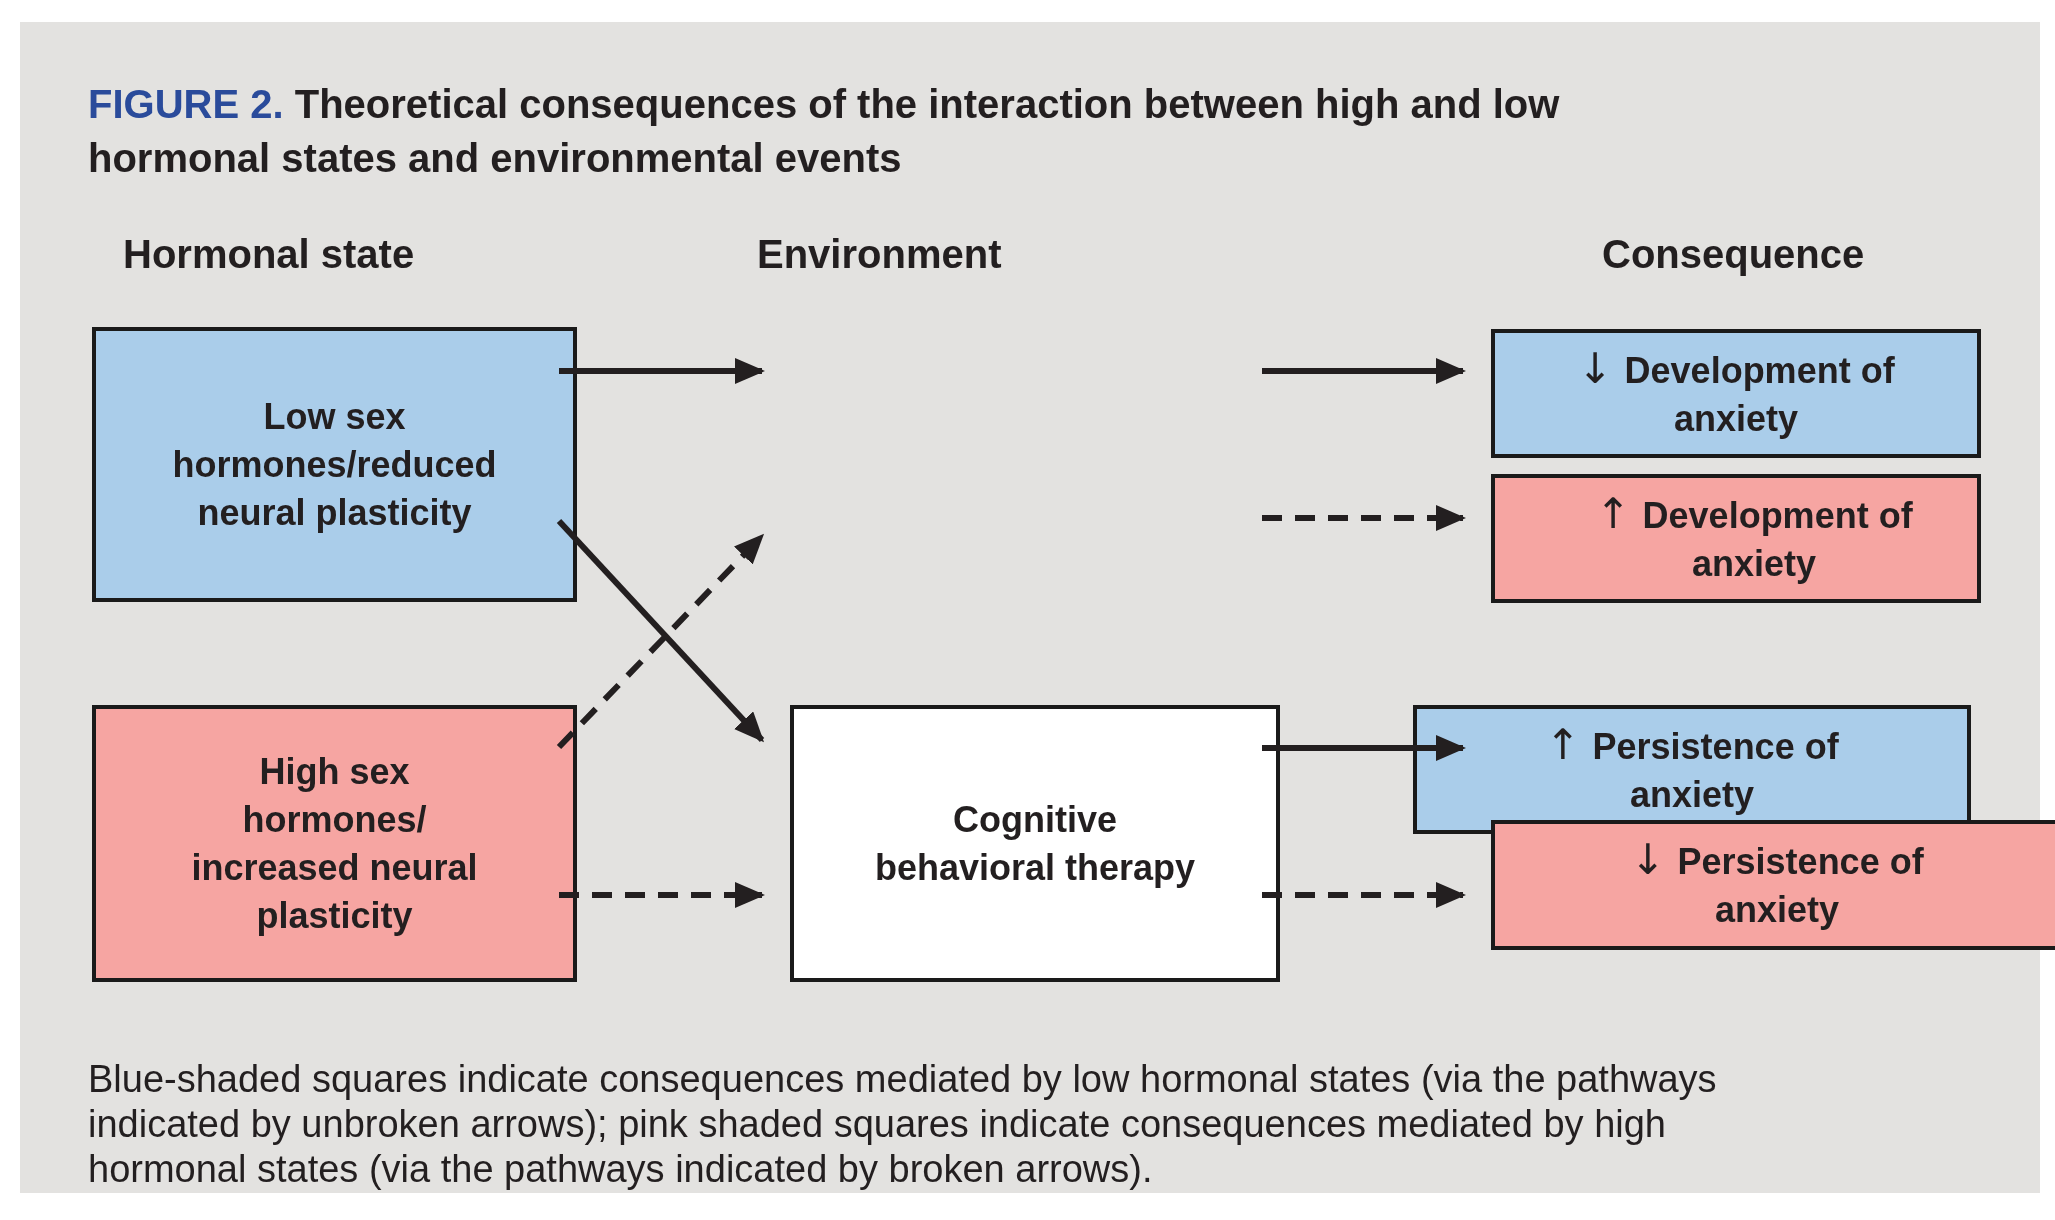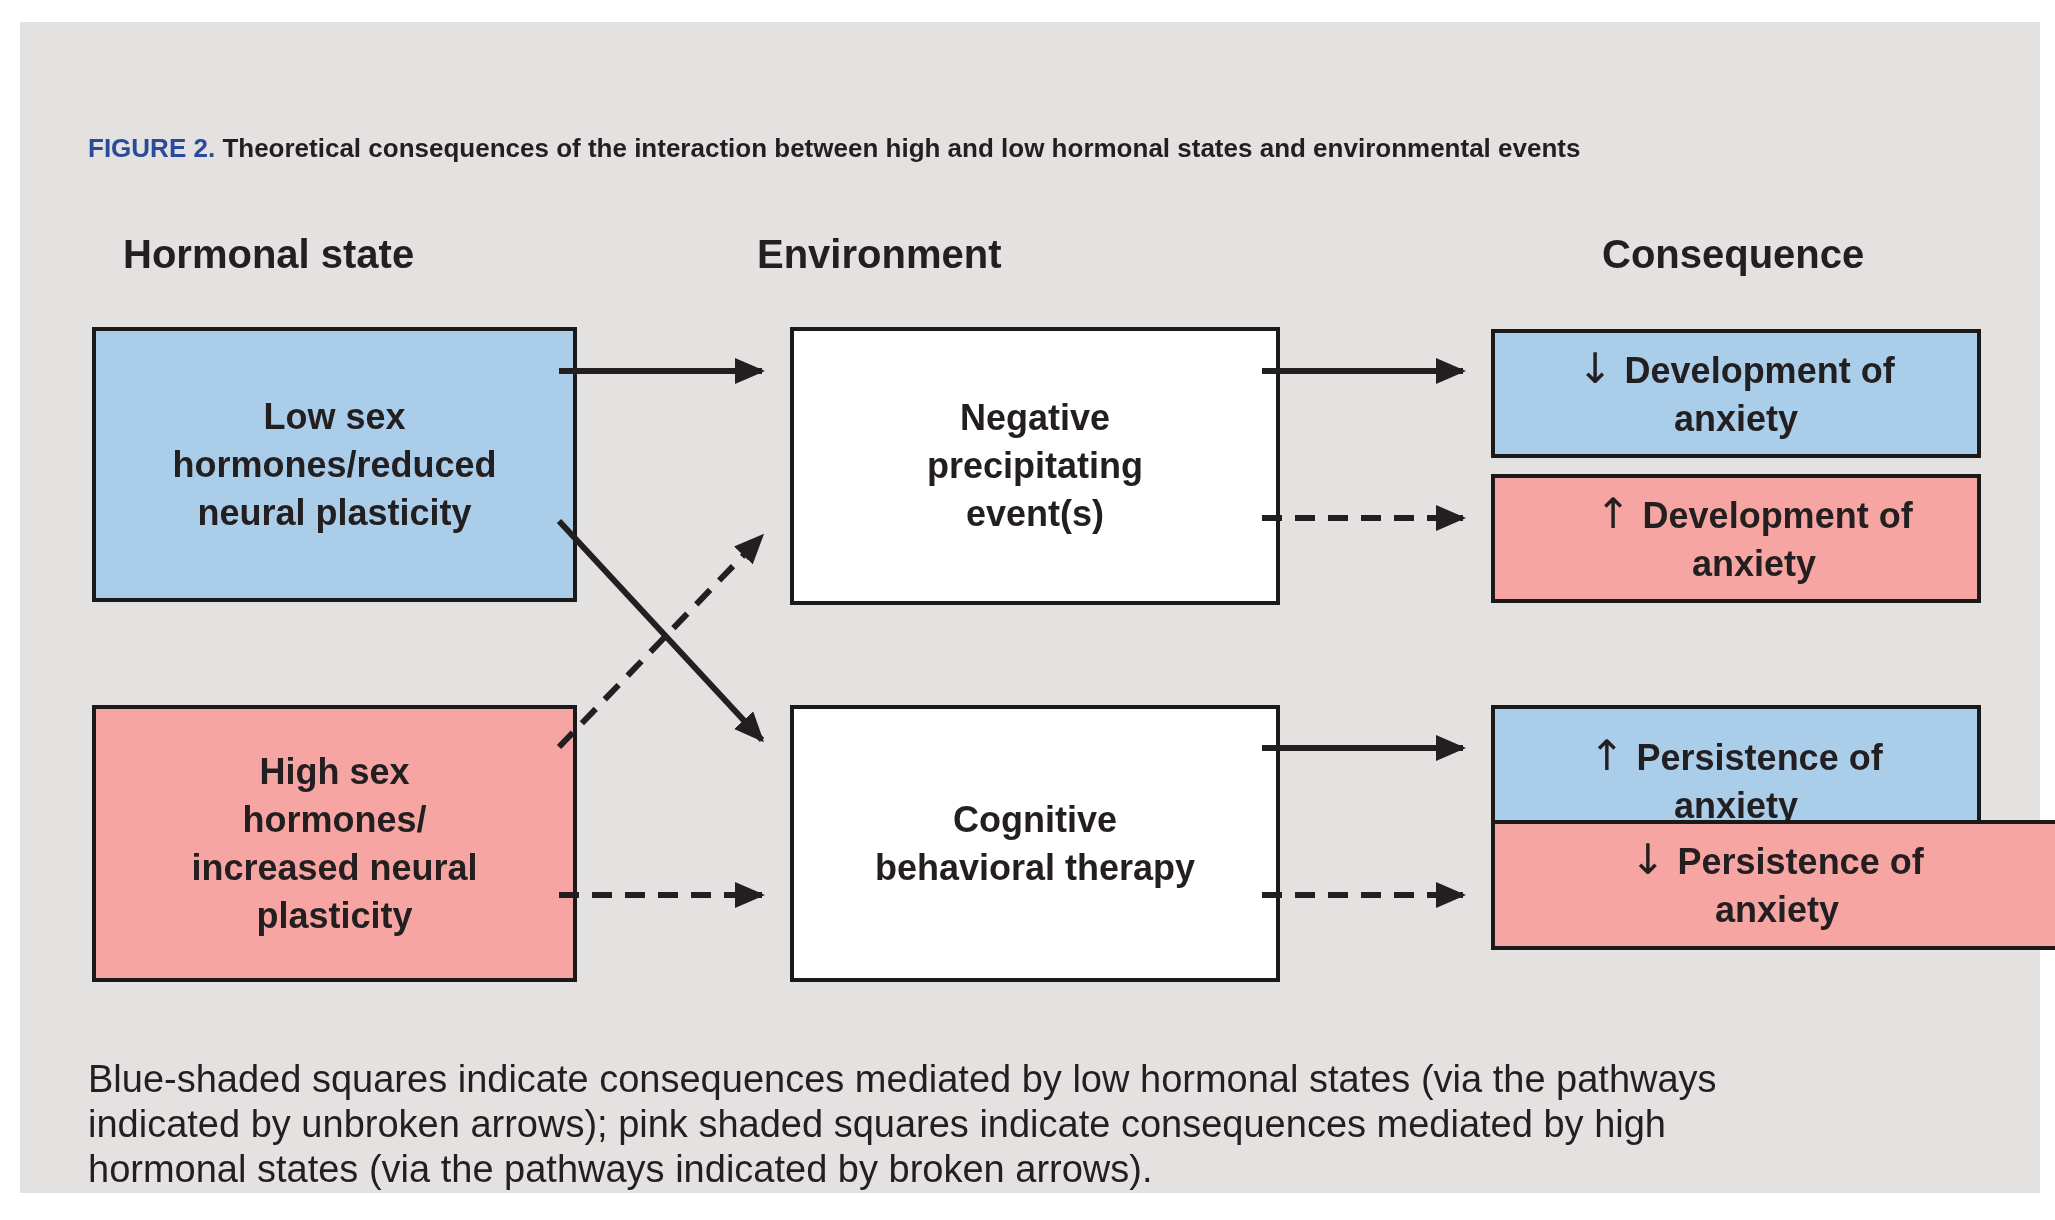--- a/index.html
+++ b/index.html
@@ -10,23 +10,22 @@
     font-family:"Liberation Sans","DejaVu Sans",sans-serif;
     color:var(--ink,#231f20);
     overflow:hidden;
   }
   #panel{
     position:absolute;left:20px;top:22px;width:2020px;height:1171px;
     background:var(--panel,#e3e2e0);
   }
   .title{
     position:absolute;left:68px;top:55px;width:1600px;
-    font-size:26px;line-height:54px;font-weight:bold;
+    font-size:40px;line-height:54px;font-weight:bold;
     letter-spacing:0px;
-    margin-top:44px;
   }
   .fig-label{color:var(--figure-label-blue,#2a4b9b);}
   .col-h{
     position:absolute;top:210px;
     font-size:40px;font-weight:bold;white-space:nowrap;
   }
   #h-hormonal{left:103px;}
   #h-environment{left:737px;}
   #h-consequence{left:1582px;}
   .box{
@@ -46,21 +45,21 @@
     font-family:"DejaVu Sans",sans-serif;
     font-weight:400;font-size:42px;
     margin-right:12px;vertical-align:baseline;
   }
   #box-low   {left:72px;  top:305px; width:485px; height:275px;text-align:center;}
   #box-high  {left:72px;  top:683px; width:485px; height:277px;}
   #box-npe   {left:770px; top:305px; width:490px; height:278px;}
   #box-cbt   {left:770px; top:683px; width:490px; height:277px;}
   #box-dev-down  {left:1471px; top:307px; width:490px; height:129px;}
   #box-dev-up    {left:1471px; top:452px; width:490px; height:129px;padding-left:36px;}
-  #box-pers-up   {left:1471px; top:683px; width:490px; height:129px;align-items:flex-end;}
+  #box-pers-up   {left:1393px; top:683px; width:558px; height:129px;}
   #box-pers-down {left:1471px; top:798px; width:572px; height:130px;}
   #arrow-layer{
     position:absolute;left:0;top:0;width:2055px;height:1220px;
     pointer-events:none;
   }
   .arrow{stroke:var(--ink,#231f20);stroke-width:6;}
   .arrow.dashed{stroke-dasharray:20 13;}
   .caption{
     position:absolute;left:68px;top:1035px;width:1740px;
     font-size:38px;line-height:45px;font-weight:normal;
@@ -87,25 +86,20 @@
 neural plasticity</div>
     </div>
 
     <div class="box fill-pink" id="box-high">
       <div class="label">High sex
 hormones/
 increased neural
 plasticity</div>
     </div>
 
-    <div class="box fill-white" id="box-npe">
-      <div class="label">Negative
-precipitating
-event(s)</div>
-    </div>
 
     <div class="box fill-white" id="box-cbt">
       <div class="label">Cognitive
 behavioral therapy</div>
     </div>
 
     <div class="box fill-blue" id="box-dev-down">
       <div class="label"><span class="updown">↓</span><span>Development of
 anxiety</span></div>
     </div>

